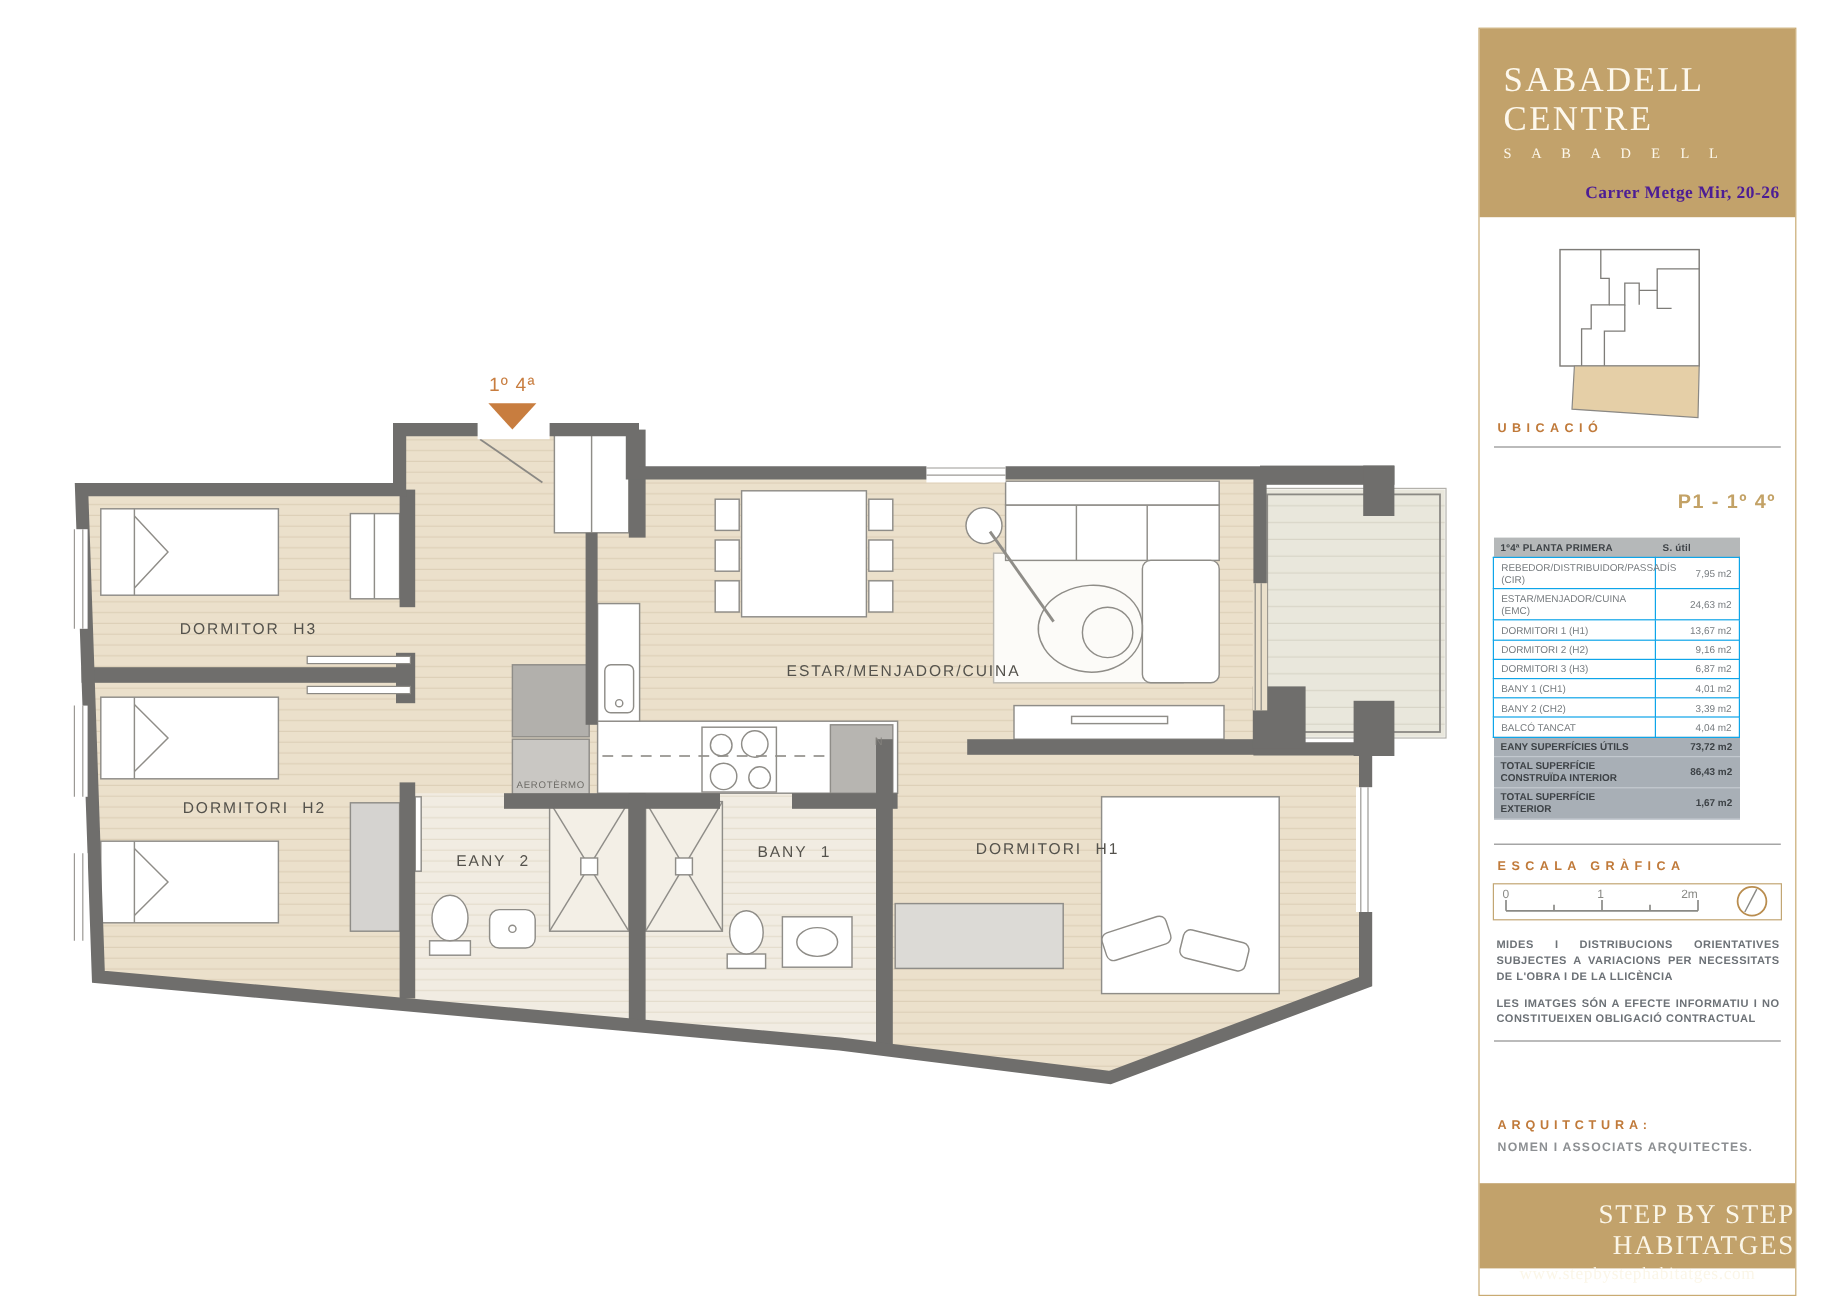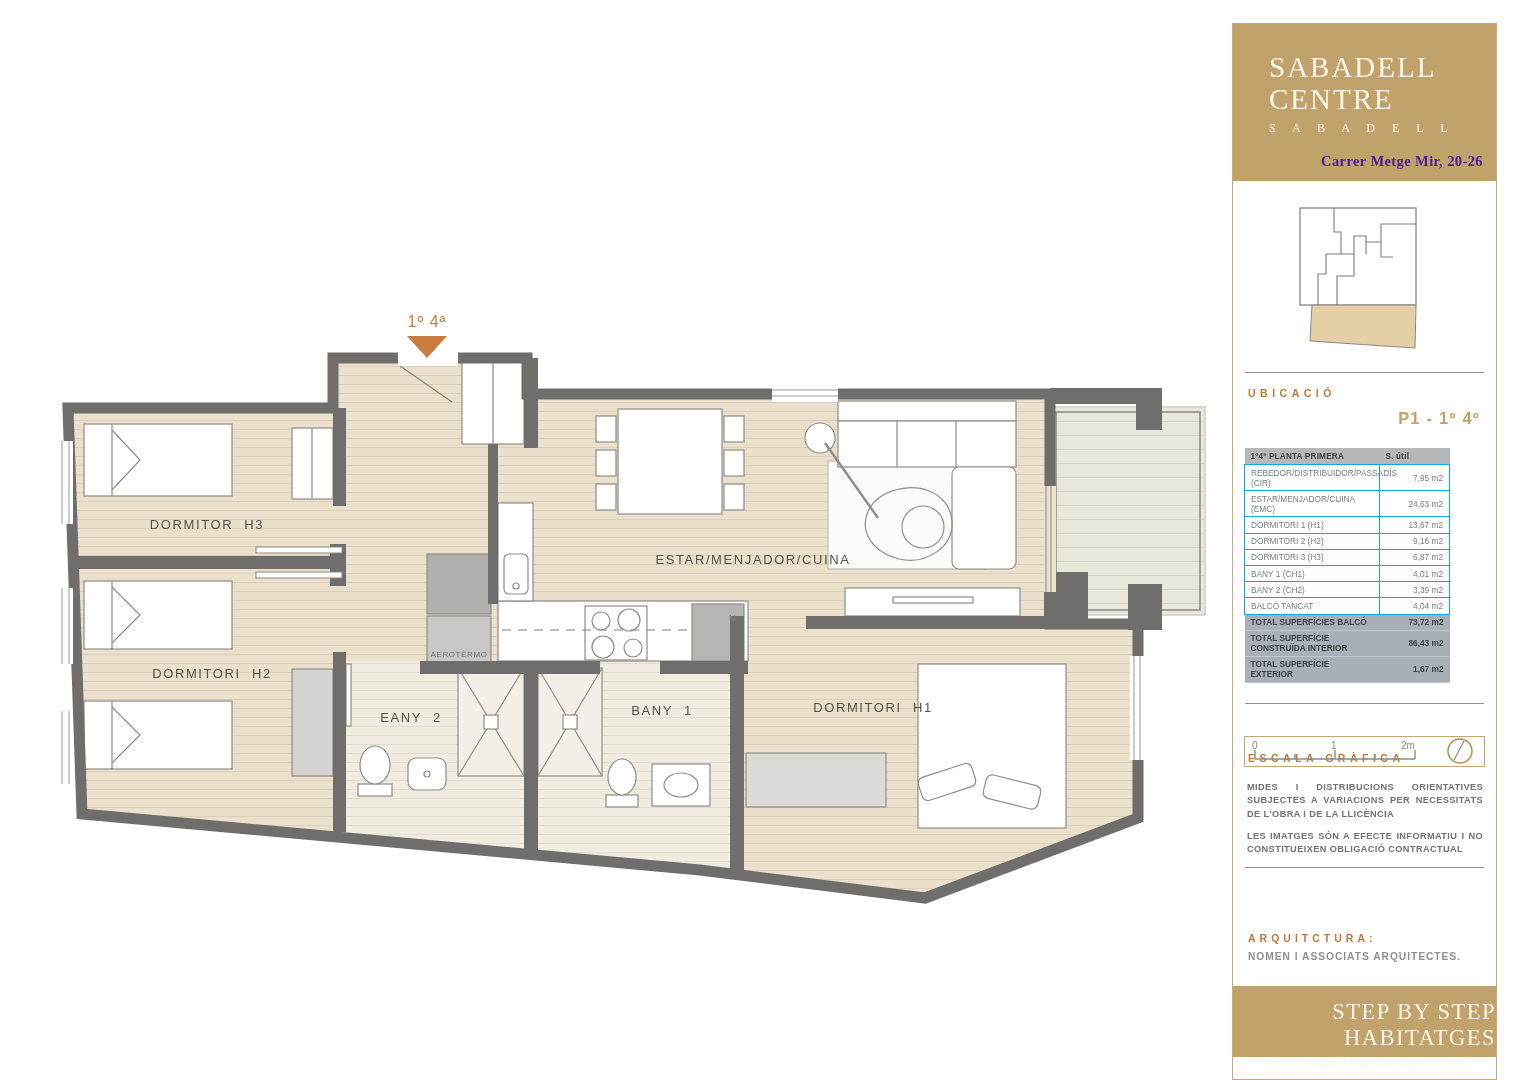--- a/index.html
+++ b/index.html
@@ -13,30 +13,30 @@
               font-size:13px;letter-spacing:1.6px;word-spacing:6px;color:#54524c;}
   .plan-label.tiny{font-size:8px;letter-spacing:.6px;word-spacing:1px;color:#6d6b66;}
   .plan-label.fridge{font-size:9px;color:#84827d;}
   .entrance-label{position:absolute;transform:translate(-50%,-50%);white-space:nowrap;
               color:#c87d3f;font-size:16px;letter-spacing:1px;}
 
   
   .sidebar{position:absolute;left:1232px;top:23px;width:265px;height:1057px;
            border:1px solid #c9ab72;box-sizing:border-box;background:#fff;}
   .sb-header{position:absolute;left:0;top:0;right:0;height:157px;background:#c2a26b;
-             box-sizing:border-box;padding:27px 16px 0 36px;color:#fdf8ec;}
+             box-sizing:border-box;padding:27px 16px 0 20px;color:#fdf8ec;}
   .brand-title{font-family:"Liberation Serif","DejaVu Serif",serif;font-size:29px;
                letter-spacing:2px;line-height:1.12;font-weight:normal;}
   .brand-sub{font-family:"Liberation Serif","DejaVu Serif",serif;font-size:12px;
              letter-spacing:7px;margin-top:5px;}
   .sb-address{position:absolute;right:13px;bottom:11px;font-family:"Liberation Serif","DejaVu Serif",serif;
               font-weight:bold;font-size:14.5px;letter-spacing:.4px;color:#4c1d95;}
   .sb-diagram{position:absolute;left:0;top:178px;right:0;text-align:center;}
   .section-label{position:absolute;left:15px;color:#c07a3a;font-size:10.5px;font-weight:bold;
-                 letter-spacing:4.5px;margin-top:36px;}
+                 letter-spacing:4.5px;}
   .divider{position:absolute;left:12px;right:12px;border-top:1.6px solid #8f8f8f;}
   .unit-label{position:absolute;right:16px;top:385px;color:#c3a266;font-weight:bold;
               font-size:16.5px;letter-spacing:1.2px;}
 
   table.areas{position:absolute;left:11px;right:11px;top:424px;width:206px;
               border-collapse:collapse;font-size:8.3px;color:#787d80;table-layout:fixed;}
   table.areas th{background:#b5b8b9;color:#3e4347;text-align:left;padding:3.5px 6px;
                  font-size:8.2px;letter-spacing:.2px;}
   table.areas th.val{text-align:left;width:58px;}
   table.areas td{padding:2.6px 6px;border:1px solid #0ea5e9;background:#fff;}
@@ -343,21 +343,21 @@
         </tr>
         <tr>
           <td>BANY 2 (CH2)</td>
           <td class="val">3,39 m2</td>
         </tr>
         <tr>
           <td>BALCÓ TANCAT</td>
           <td class="val">4,04 m2</td>
         </tr>
         <tr class="total">
-          <td>TOTAL SUPERFÍCIES BALCÓ</td>
+          <td>EANY SUPERFÍCIES ÚTILS</td>
           <td class="val">73,72 m2</td>
         </tr>
         <tr class="total">
           <td>TOTAL SUPERFÍCIE CONSTRUÏDA INTERIOR</td>
           <td class="val">86,43 m2</td>
         </tr>
         <tr class="total">
           <td>TOTAL SUPERFÍCIE EXTERIOR</td>
           <td class="val">1,67 m2</td>
         </tr>

